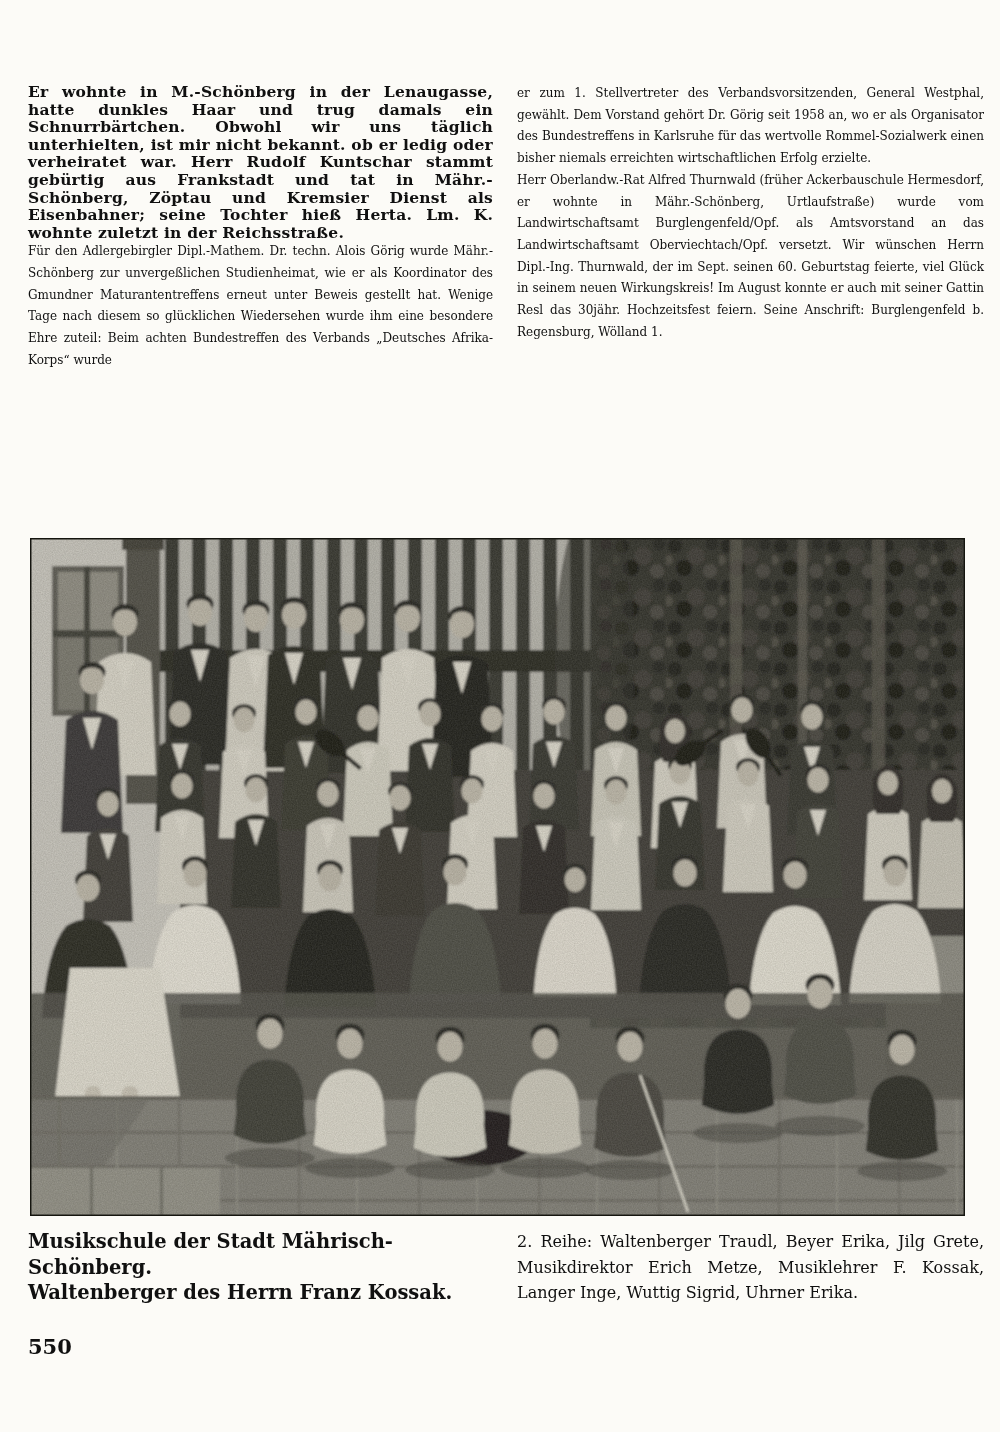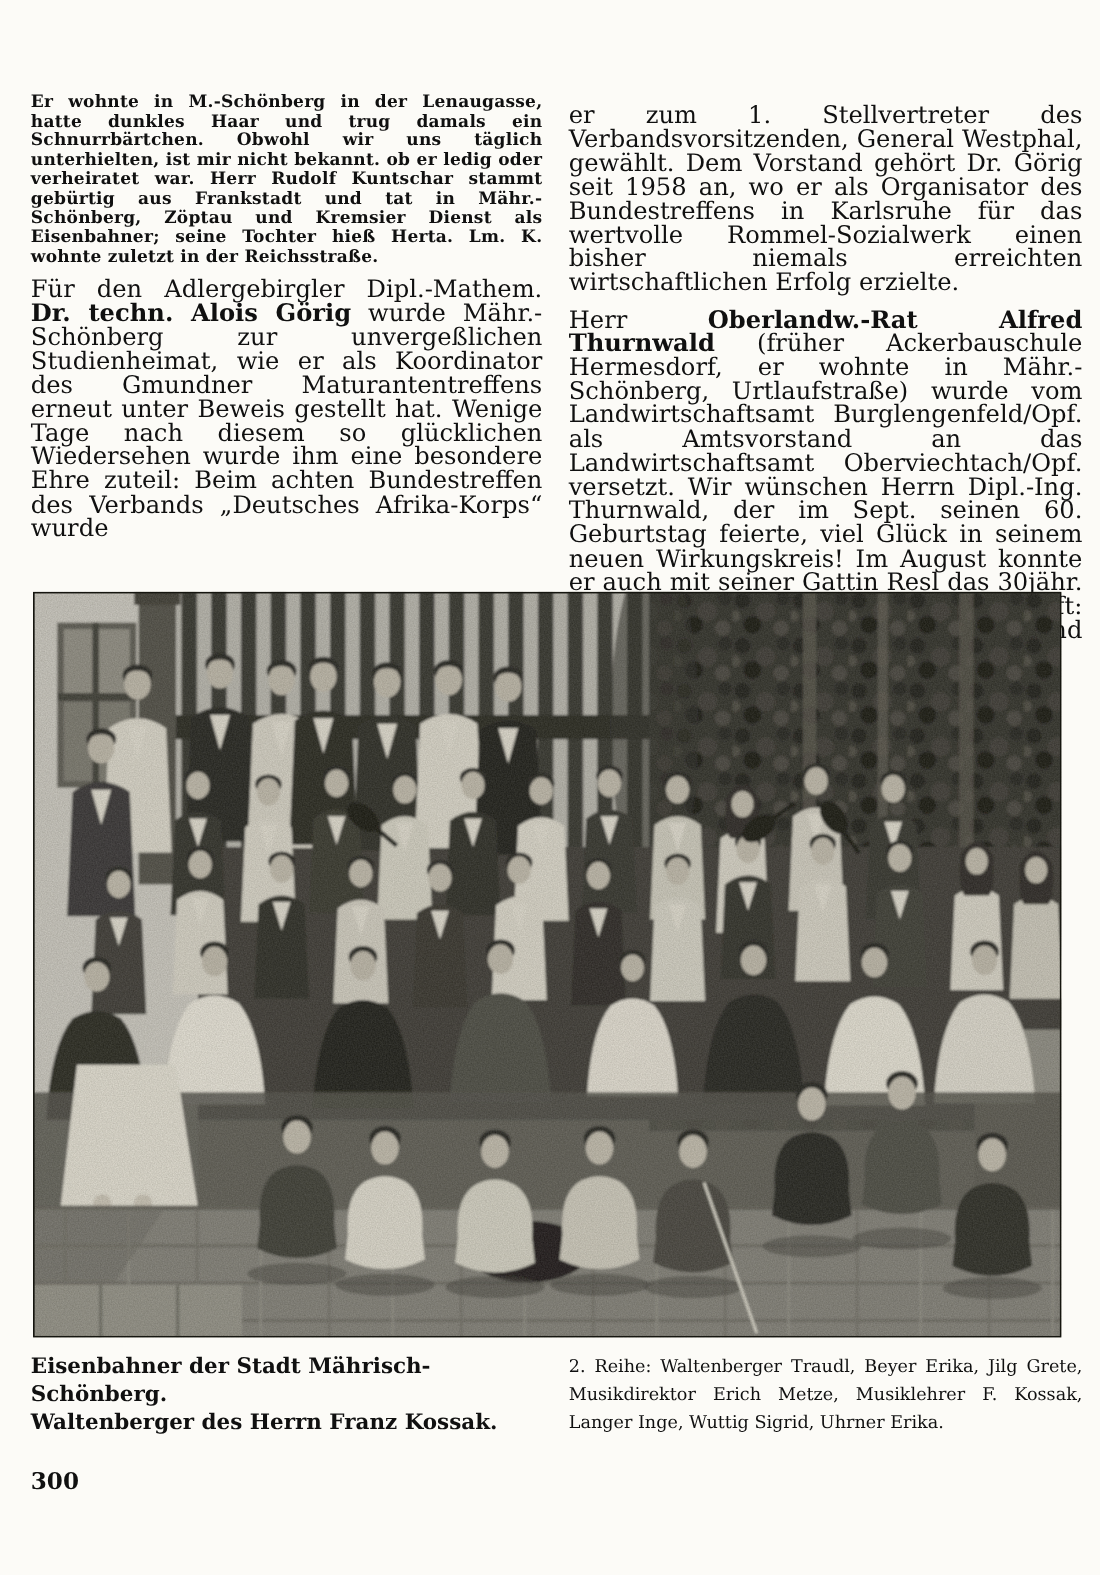--- a/index.html
+++ b/index.html
@@ -3,22 +3,22 @@
 <meta charset="utf-8">
 <style>
   html,body{margin:0;padding:0;background:#e9e7e1;}
   .sheet{position:relative;width:1000px;height:1432px;margin:0 auto;background:#fcfbf7;
          font-family:"DejaVu Serif", "Liberation Serif", serif;color:#101010;overflow:hidden;}
   .col{position:absolute;top:83px;}
   .col-left{left:28px;width:465px;}
   .col-right{left:517px;width:467px;}
   p{margin:0;text-align:justify;hyphens:auto;}
   .small{font-size:15.5px;line-height:17.6px;font-weight:700;letter-spacing:.2px;}
-  .body{font-size:22px;line-height:21.7px;margin-top:12px;}
-  b{font-weight:700;}
+  .body{font-size:12px;line-height:21.7px;}
+  b{font-weight:400;}
   figure.photo{position:absolute;left:30px;top:538px;width:935px;height:678px;margin:0;}
   .cap{position:absolute;top:1229px;}
   .cap-left{left:28px;width:465px;}
   .cap-right{left:517px;width:467px;}
   .cap-bold{font-weight:700;font-size:19.5px;line-height:25.5px;}
   .cap-line{font-size:16px;line-height:25.5px;text-align:justify;hyphens:auto;}
   .pageno{position:absolute;left:28px;top:1334px;font-weight:700;font-size:21px;}
 </style>
 </head>
 <body>
@@ -231,22 +231,22 @@
         <line x1="610" y1="537" x2="658" y2="674" stroke="#d5d2c5" stroke-width="2.5"></line>
       </g>
 
       <rect width="935" height="678" fill="#888" filter="url(#grainD)" opacity="0.5" style="mix-blend-mode:multiply"></rect>
       <rect width="935" height="678" fill="#888" filter="url(#grainL)" opacity="0.28" style="mix-blend-mode:screen"></rect>
       <rect x="0.75" y="0.75" width="933.5" height="676.5" fill="none" stroke="#15150f" stroke-width="1.5"></rect>
     </svg>
   </figure>
 
   <div class="cap cap-left">
-    <div class="cap-bold">Eisenbahner der Stadt Mährisch-Schönberg.</div>
+    <div class="cap-bold">Musikschule der Stadt Mährisch-Schönberg.</div>
     <div class="cap-bold">Waltenberger des Herrn Franz Kossak.</div>
   </div>
 
   <div class="cap cap-right">
     <div class="cap-line">2. Reihe: Waltenberger Traudl, Beyer Erika, Jilg Grete, Musikdirektor Erich Metze, Musiklehrer F. Kossak, Langer Inge, Wuttig Sigrid, Uhrner Erika.</div>
   </div>
 
-  <div class="pageno">300</div>
+  <div class="pageno">550</div>
 </div>
 
 </body></html>

